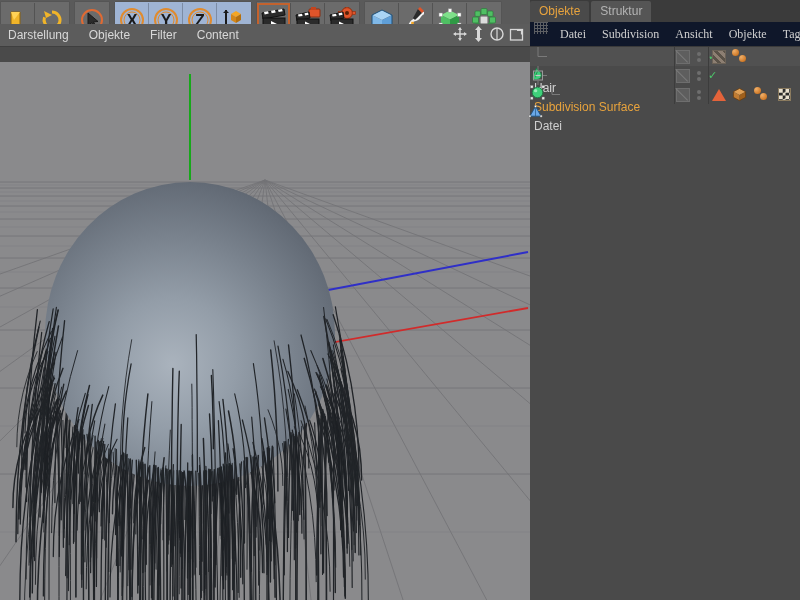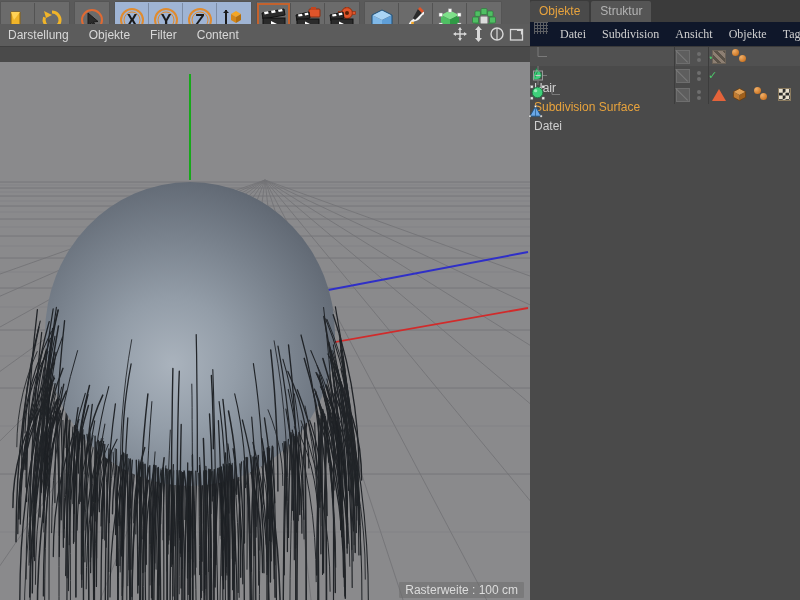--- a/index.html
+++ b/index.html
@@ -839,21 +839,20 @@
             <path d="M340.4 288.1 L346.0 317.4 L350.6 346.6 L354.4 375.9 L357.2 405.2 L359.2 434.4 L360.3 463.7 L360.6 493.0" fill="none" stroke="#1d2024" stroke-width="0.93" stroke-linecap="round"></path>
             <path d="M316.5 349.8 L324.0 373.4 L330.2 397.0 L335.2 420.6 L339.0 444.2 L341.6 467.8 L343.1 491.4 L343.6 515.0" fill="none" stroke="#1d2024" stroke-width="1.36" stroke-linecap="round"></path>
             <path d="M343.3 304.6 L347.6 331.5 L351.2 358.4 L354.1 385.3 L356.3 412.2 L357.8 439.1 L358.6 466.0 L358.9 492.9" fill="none" stroke="#1d2024" stroke-width="1.21" stroke-linecap="round"></path>
             <path d="M330.6 296.0 L333.9 318.2 L336.6 340.4 L338.7 362.5 L340.4 384.7 L341.5 406.9 L342.2 429.1 L342.4 451.3" fill="none" stroke="#1d2024" stroke-width="1.55" stroke-linecap="round"></path>
             <path d="M319.0 312.9 L326.1 343.2 L331.9 373.4 L336.7 403.7 L340.2 434.0 L342.7 464.3 L344.1 494.6 L344.5 524.8" fill="none" stroke="#1d2024" stroke-width="1.37" stroke-linecap="round"></path>
             <path d="M332.8 310.3 L340.8 325.7 L347.4 341.1 L352.7 356.5 L356.8 371.8 L359.6 387.2 L361.1 402.6 L361.6 418.0" fill="none" stroke="#1d2024" stroke-width="1.45" stroke-linecap="round"></path>
           </g>
       </g>
     </svg>
 
-    <div class="statusbar">Rasterweite : 100 cm</div>
   </div>
 
   <div class="rpanel">
 
     <div class="tabs">
       <div class="tab active">Objekte</div>
       <div class="tab">Struktur</div>
     </div>
 
     <div class="omenu">

